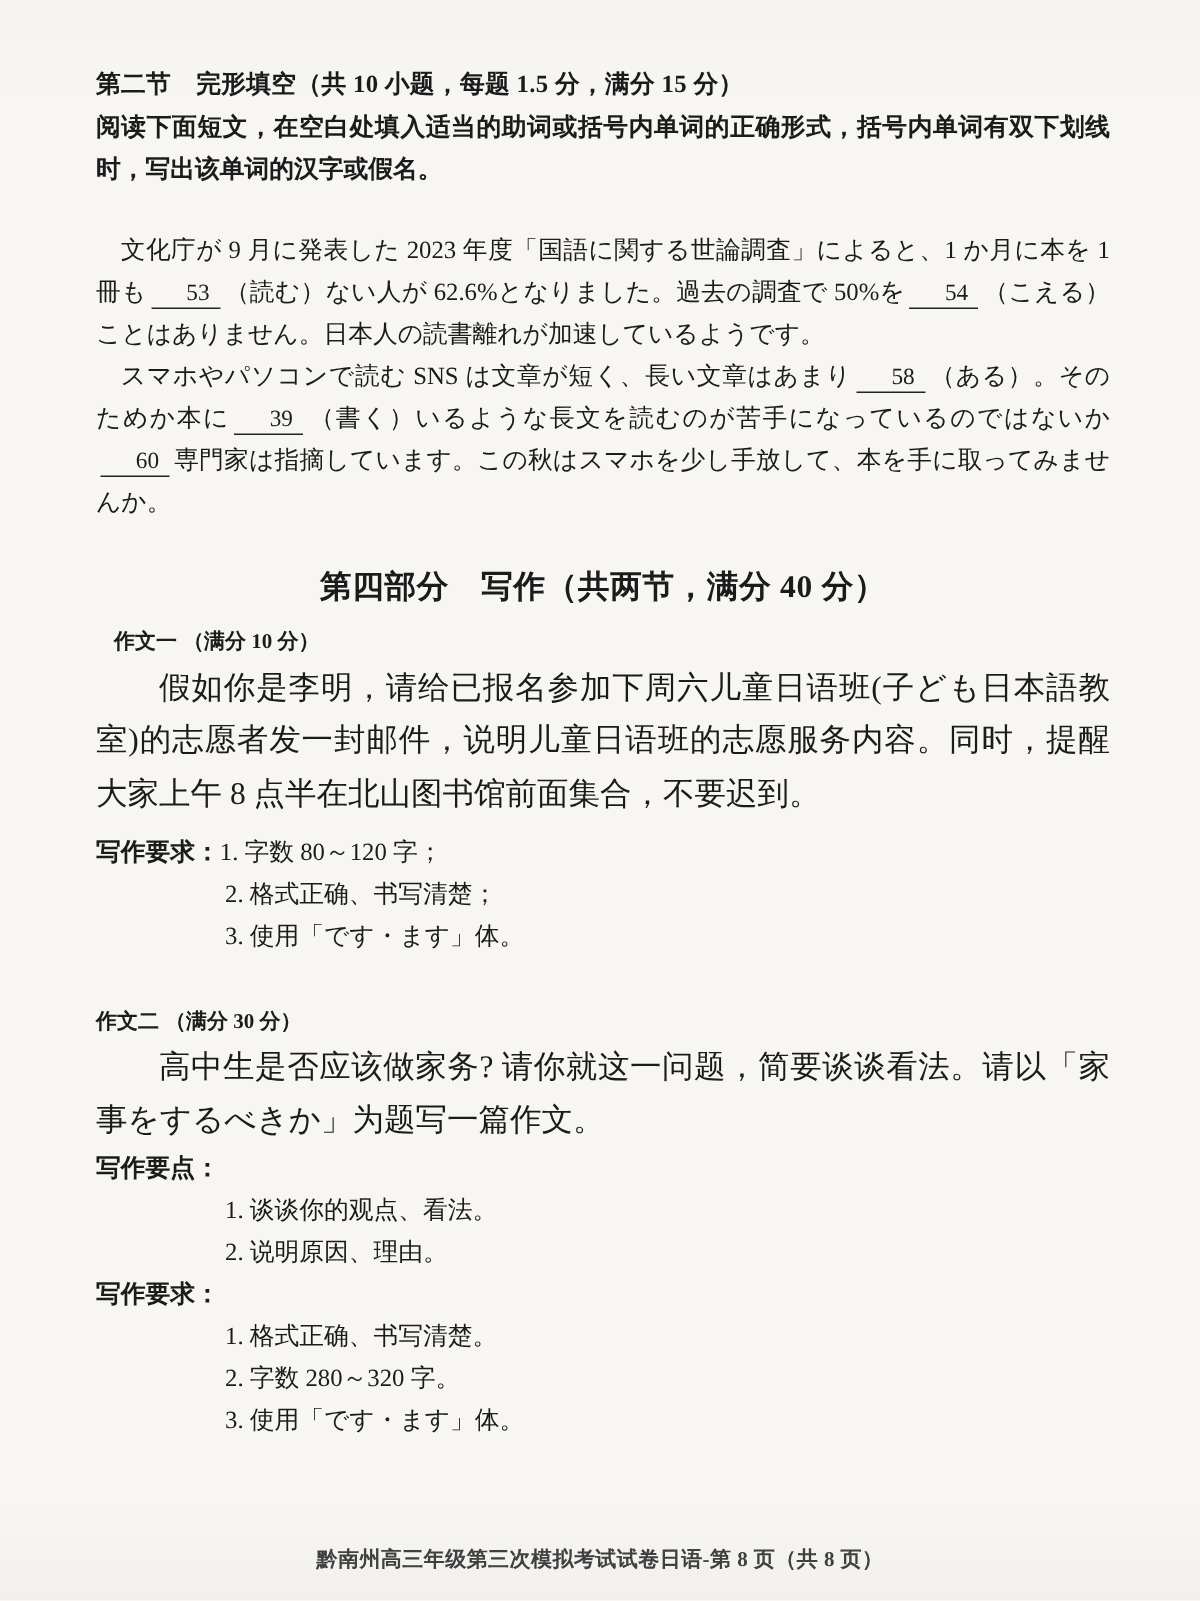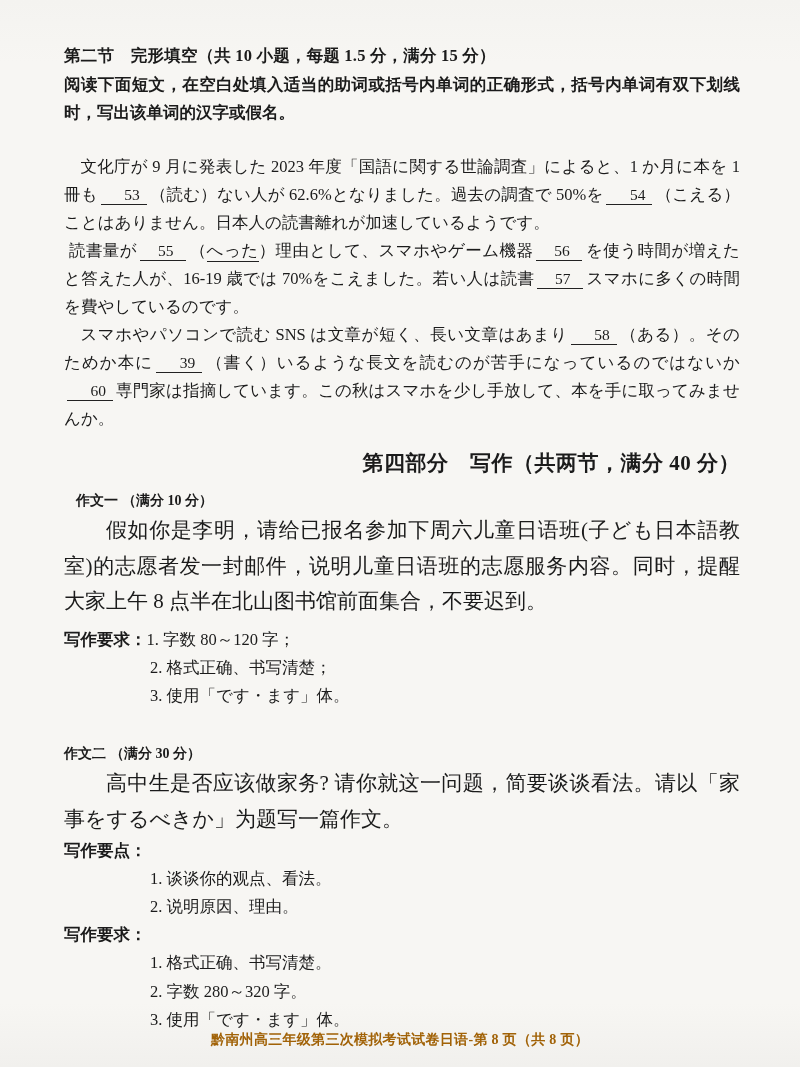--- a/index.html
+++ b/index.html
@@ -46,24 +46,24 @@
     line-height: 1.15;
     margin: 0 3px;
     font-size: 15.5px;
   }
   .underlined-word {
     border-bottom: 1.2px solid #222;
     padding-bottom: 1px;
   }
 
   .sec4-head {
-    text-align: right;
+    text-align: center;
     font-size: 21px;
     font-weight: bold;
-    margin-top: 16px;
+    margin-top: 28px;
     letter-spacing: 0.5px;
   }
 
   .essay { margin-top: 12px; }
   .essay2 { margin-top: 32px; }
   .essay-title-line {
     font-size: 14px;
     font-weight: bold;
     line-height: 1.7;
   }
@@ -90,34 +90,33 @@
   }
 
   .footer {
     position: absolute;
     left: 0; right: 0;
     bottom: 18px;
     text-align: center;
     font-size: 14px;
     font-weight: bold;
     letter-spacing: 0.3px;
-    color: #a16207;
+    color: #404040;
   }
 </style>
 </head>
 <body>
 
 <div class="page">
 
   <div class="sec2-head">第二节　完形填空（共 10 小题，每题 1.5 分，满分 15 分）</div>
   <div class="instructions">阅读下面短文，在空白处填入适当的助词或括号内单词的正确形式，括号内单词有双下划线时，写出该单词的汉字或假名。</div>
 
   <div class="cloze">
     <p class="cloze-p"><span>文化庁が 9 月に発表した 2023 年度「国語に関する世論調査」によると、1 か月に本を 1 冊も</span><span class="blank">53</span><span>（読む）ない人が 62.6%となりました。過去の調査で 50%を</span><span class="blank">54</span><span>（こえる）ことはありません。日本人の読書離れが加速しているようです。</span></p>
-    <p class="cloze-p no-indent"><span>読書量が</span><span class="blank">55</span><span>（</span><span class="underlined-word">へった</span><span>）理由として、スマホやゲーム機器</span><span class="blank">56</span><span>を使う時間が増えたと答えた人が、16-19 歳では 70%をこえました。若い人は読書</span><span class="blank">57</span><span>スマホに多くの時間を費やしているのです。</span></p>
     <p class="cloze-p"><span>スマホやパソコンで読む SNS は文章が短く、長い文章はあまり</span><span class="blank">58</span><span>（ある）。そのためか本に</span><span class="blank">39</span><span>（書く）いるような長文を読むのが苦手になっているのではないか</span><span class="blank">60</span><span>専門家は指摘しています。この秋はスマホを少し手放して、本を手に取ってみませんか。</span></p>
   </div>
 
   <div class="sec4-head">第四部分　写作（共两节，满分 40 分）</div>
 
   <div class="essay essay1">
     <div class="essay-title-line">
       <span class="essay-title">作文一</span><span class="essay-score">（满分 10 分）</span>
     </div>
     <p class="essay-body">假如你是李明，请给已报名参加下周六儿童日语班(子ども日本語教室)的志愿者发一封邮件，说明儿童日语班的志愿服务内容。同时，提醒大家上午 8 点半在北山图书馆前面集合，不要迟到。</p>

